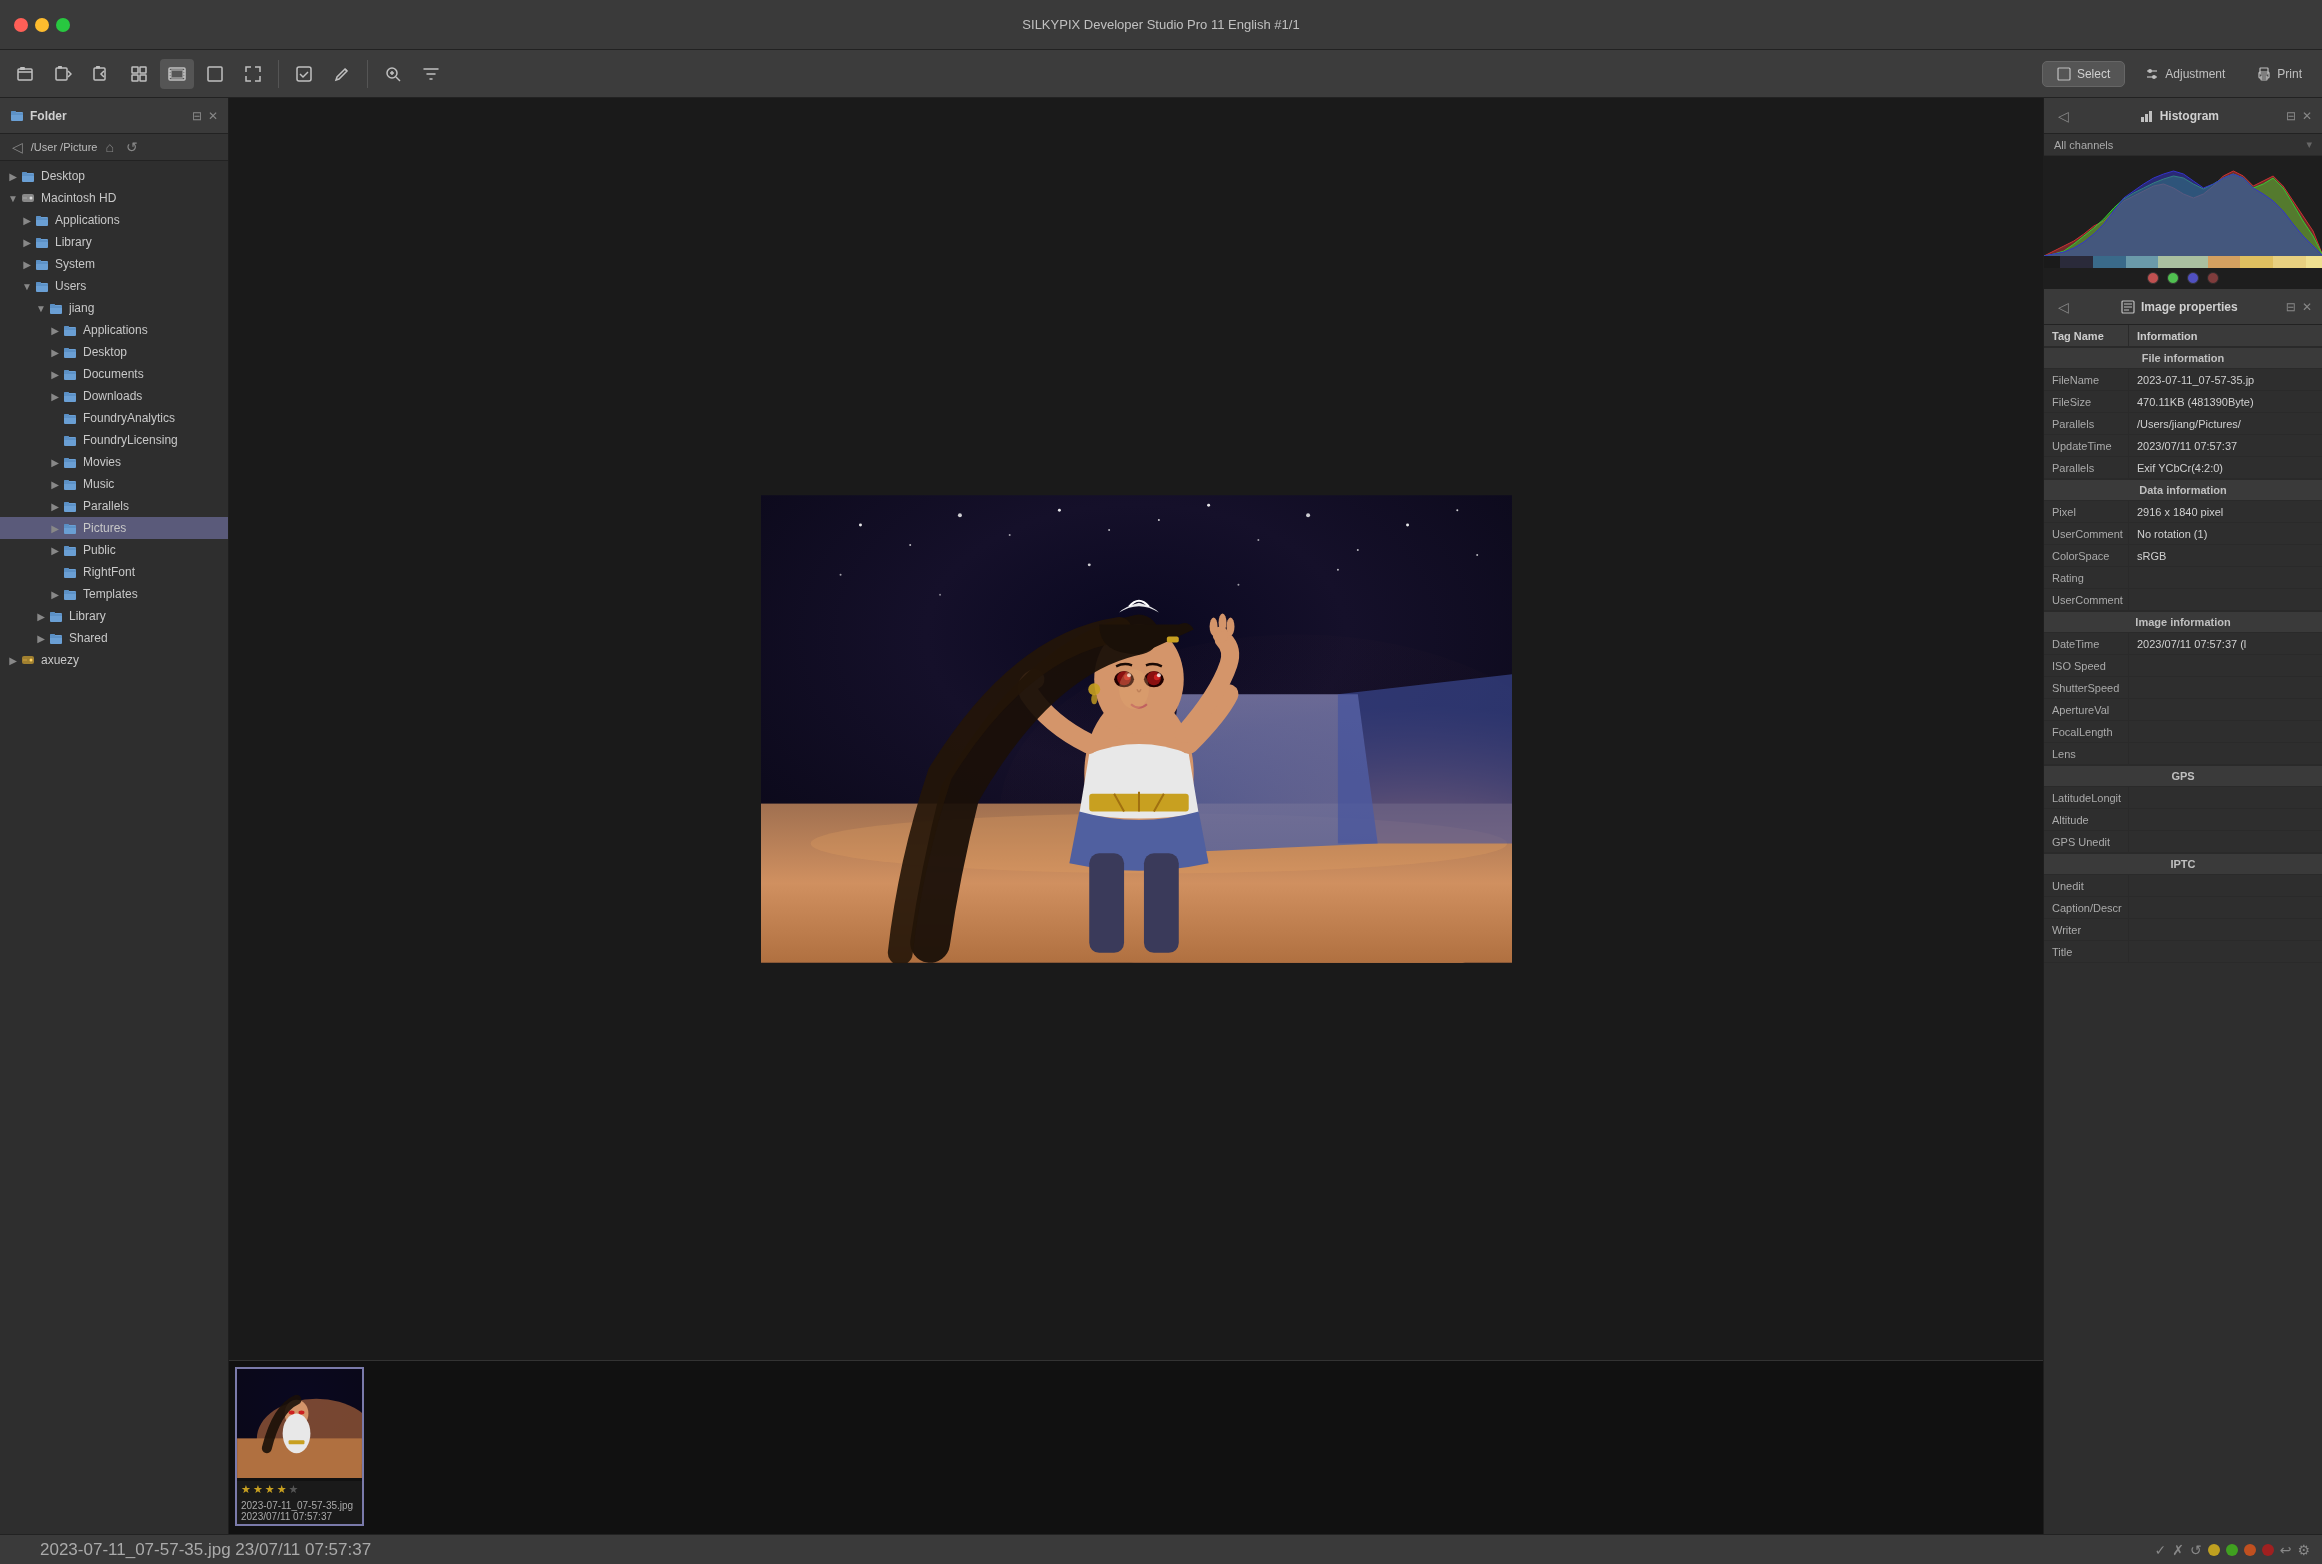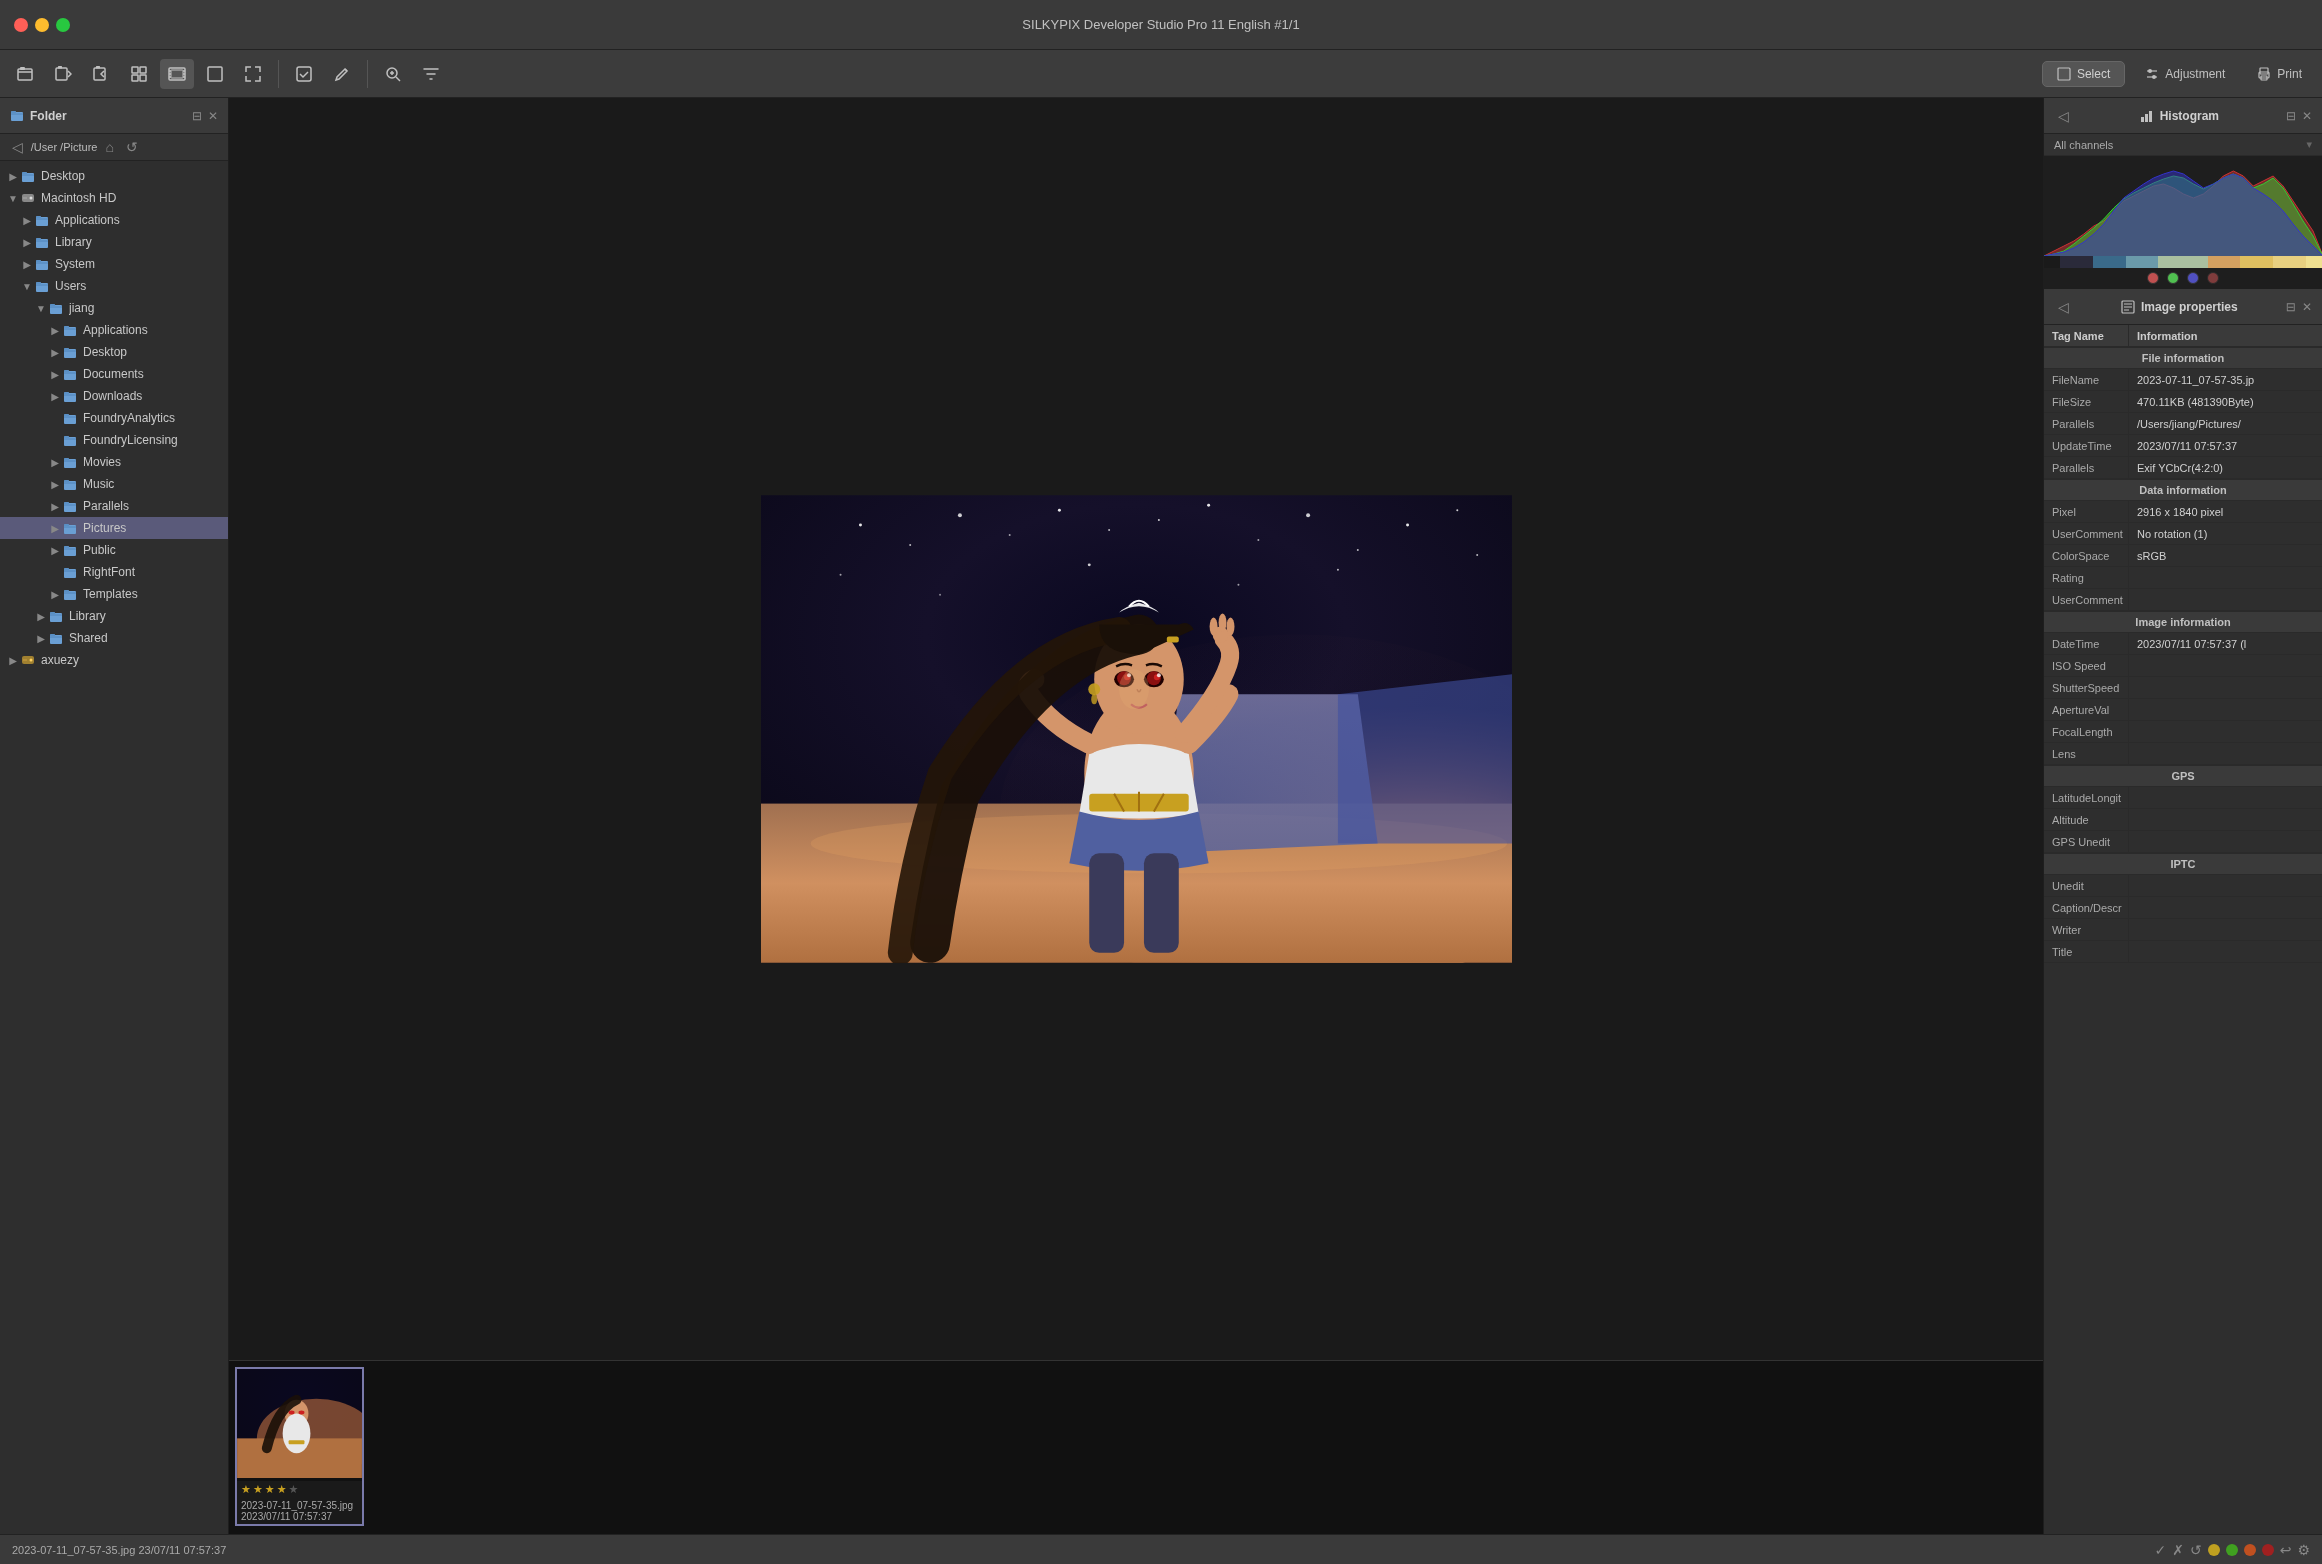--- a/index.html
+++ b/index.html
@@ -398,22 +398,23 @@
       background: #3a3a3a;
       height: 30px;
       display: flex;
       align-items: center;
       padding: 0 12px;
       border-top: 1px solid #222;
       gap: 8px;
       flex-shrink: 0;
     }
     .status-text {
-      font-size: 11px;
+      font-size: 17px;
       color: #aaa;
+      margin-left: 28px;
     }
     .status-icons {
       margin-left: auto;
       display: flex;
       gap: 6px;
       align-items: center;
     }
     .status-icon-btn {
       background: none;
       border: none;

